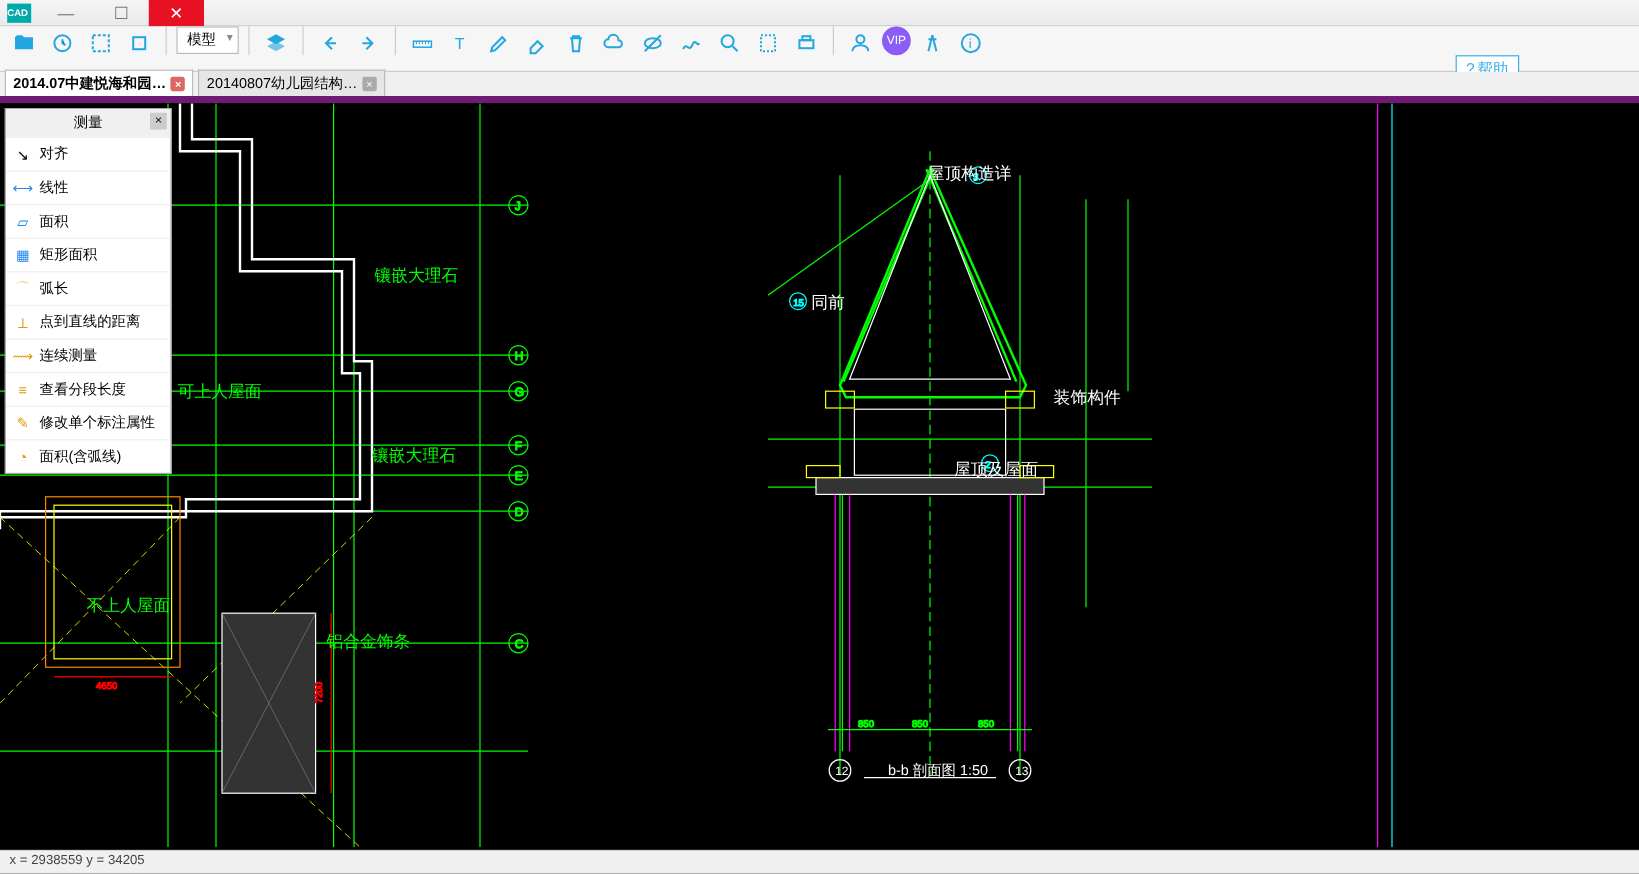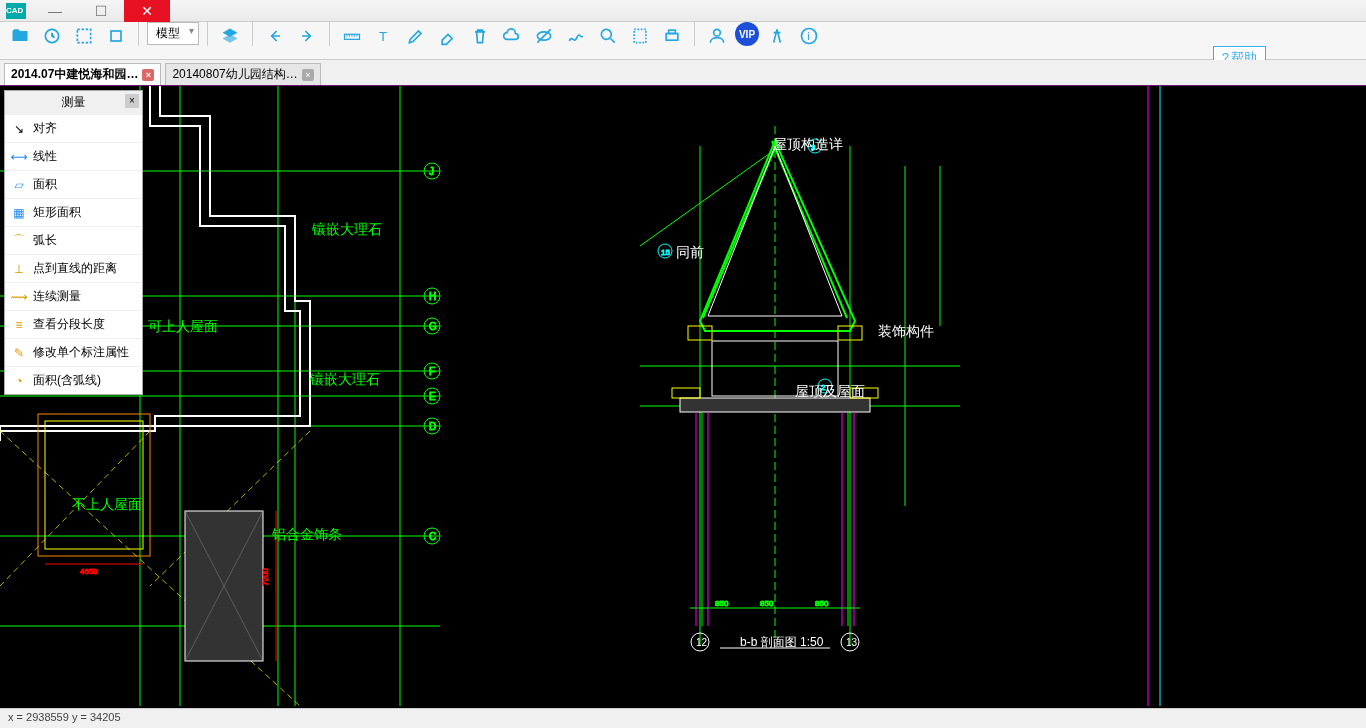--- a/index.html
+++ b/index.html
@@ -17,24 +17,24 @@
 
 .toolbar { height: 38px; background: #f6f6f6; border-bottom: 1px solid #ccc; display: flex; align-items: flex-start; padding: 0 6px; gap: 4px; }
 .tbtn { width: 28px; height: 28px; display: flex; align-items: center; justify-content: center; cursor: pointer; border-radius: 3px; }
 .tbtn svg { width: 20px; height: 20px; }
 .model-sel { border: 1px solid #bbb; padding: 2px 18px 2px 8px; font-size: 12px; background: #fff; cursor: pointer; position: relative; }
 .model-sel::after { content: "▾"; position: absolute; right: 4px; font-size: 10px; color: #888; }
 .sep { width: 1px; height: 24px; background: #ccc; margin: 0 4px; }
 .toolbar-right { margin-left: auto; display: flex; align-items: center; gap: 6px; }
 .help-btn { display: flex; align-items: center; gap: 2px; border: 1px solid #3aaee8; padding: 2px 8px; font-size: 13px; color: #3aaee8; cursor: pointer; background:#fff; }
 .station-btn { background: #37b6f1; color: #fff; padding: 4px 14px; font-size: 15px; font-weight: bold; font-style: italic; cursor: pointer; margin-top: 44px; }
-.vip-badge { width:24px; height:24px; border-radius:50%; background:#1d4ed8; color:#fff; font-size:10px; font-weight:bold; display:flex; align-items:center; justify-content:center; }
-
-
-.tabbar { height: 26px; background: #f0f0f0; border-bottom: 1px solid #701a75; display: flex; align-items: flex-end; padding-left: 4px; gap: 4px; }
+.vip-badge { width:24px; height:24px; border-radius:50%; background:#8b5cf6; color:#fff; font-size:10px; font-weight:normal; display:flex; align-items:center; justify-content:center; }
+
+
+.tabbar { height: 26px; background: #f0f0f0; border-bottom: 6px solid #701a75; display: flex; align-items: flex-end; padding-left: 4px; gap: 4px; }
 .tab { height: 22px; padding: 0 6px; background: #e6e6e6; border: 1px solid #bbb; border-bottom: none; font-size: 12px; display: flex; align-items: center; gap: 4px; cursor: pointer; }
 .tab.active { background: #fff; font-weight: bold; }
 .tab .close-x { width: 12px; height: 12px; background: #d66; color: #fff; font-size: 9px; text-align: center; line-height: 12px; border-radius: 2px; }
 .tab .close-g { width: 12px; height: 12px; background: #aaa; color: #fff; font-size: 9px; text-align: center; line-height: 12px; border-radius: 2px; }
 
 
 .main { flex: 1; display: flex; position: relative; background: #000; }
 
 
 .measure-panel { position: absolute; left: 4px; top: 4px; width: 139px; background: #fff; border: 1px solid #aaa; z-index: 10; font-size: 12px; }

